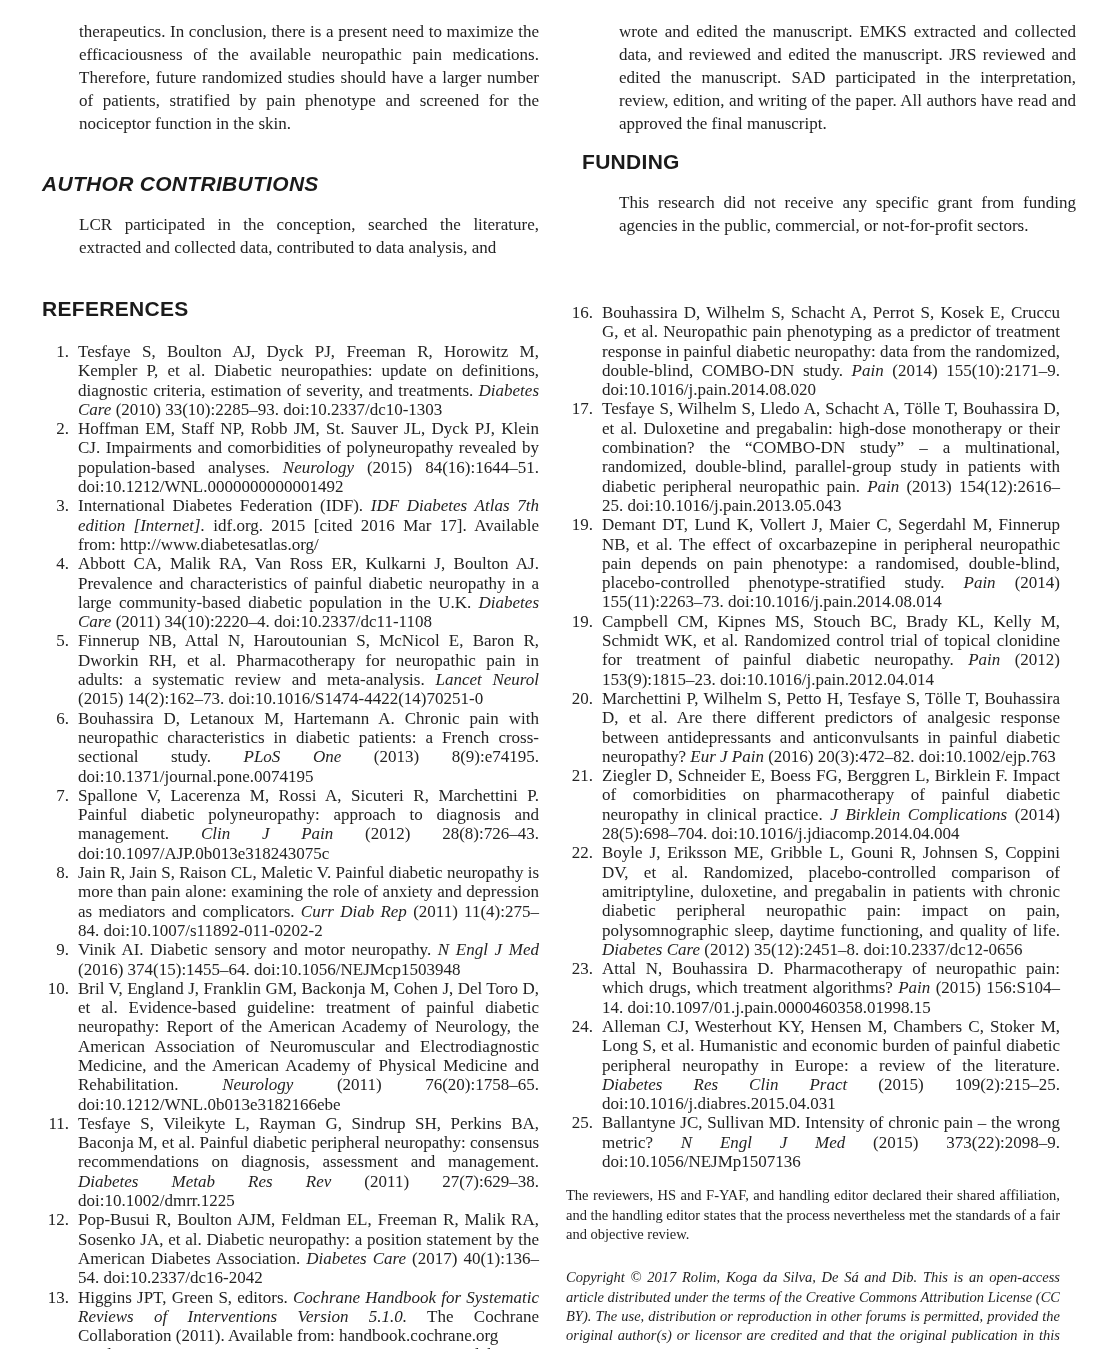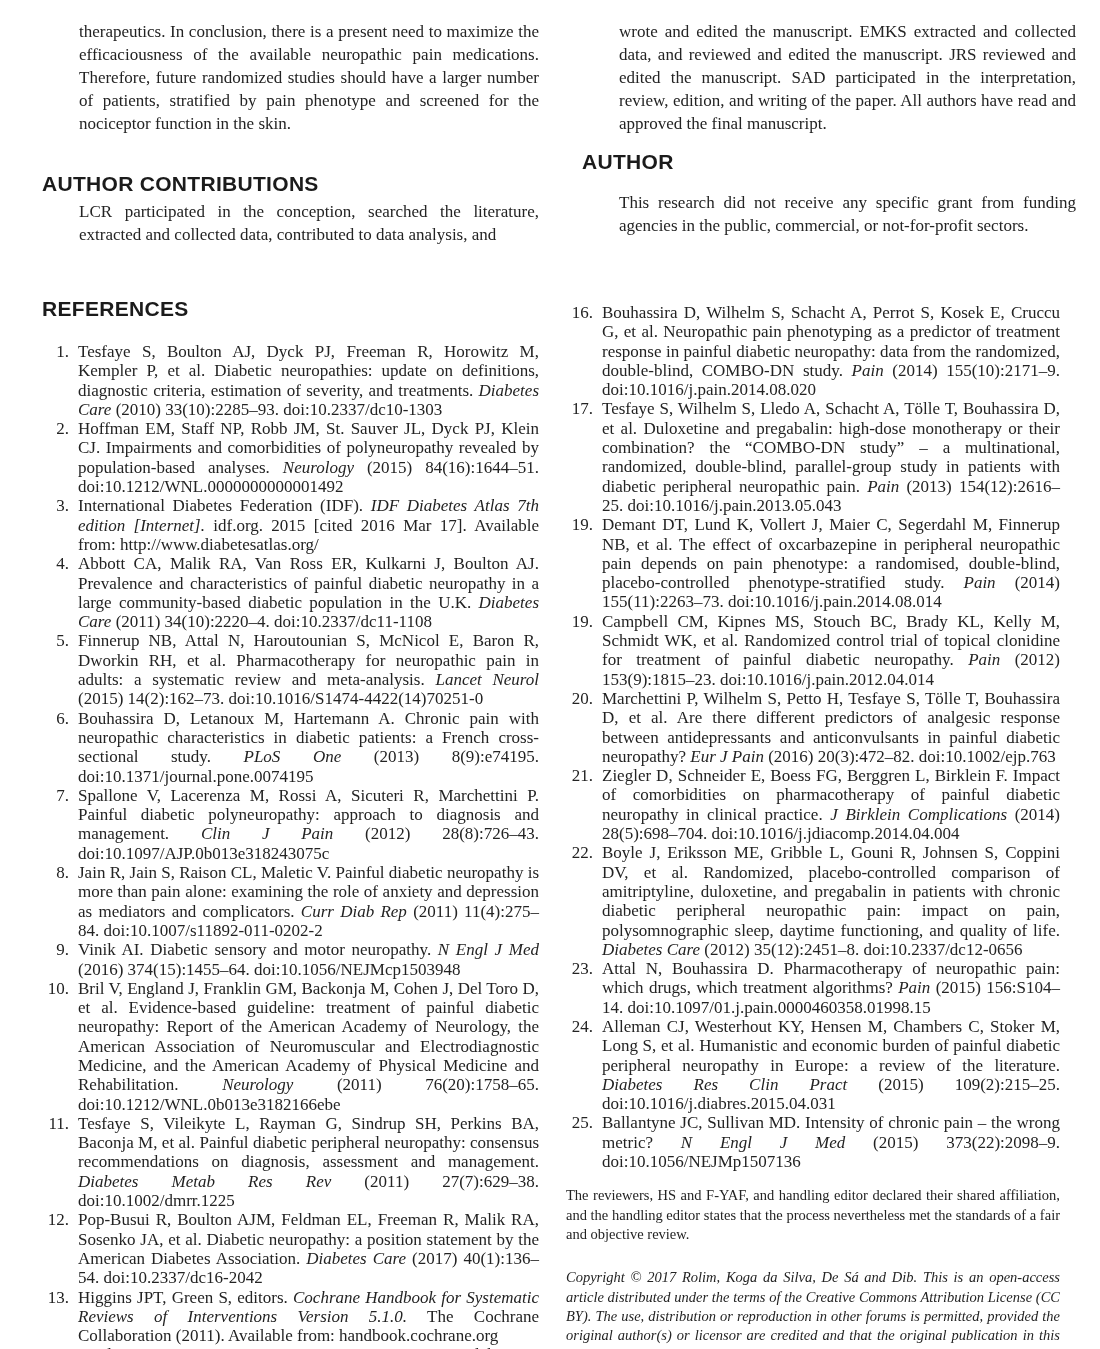--- a/index.html
+++ b/index.html
@@ -16,21 +16,21 @@
   .body-text {
     font-size:17px; line-height:23px; text-align:justify;
     color:#232323;
     margin-left:37px;
   }
   .section-heading {
     font-family:"Liberation Sans", sans-serif;
     font-weight:700; font-size:21px; letter-spacing:0.3px;
     color:#1b1b1b;
   }
-  .top-left  .section-heading { margin-top:37px; margin-bottom:4px; }
+  .top-left  .section-heading { margin-top:37px; margin-bottom:17px;font-style:italic; }
   .top-right .section-heading { margin-top:15px; margin-bottom:17px; }
   .refs-heading { position:absolute; left:42px; top:297px; }
   .refs-left  { position:absolute; left:42px;  top:342px; width:497px; }
   .col-right-flow { position:absolute; left:566px; top:303px; width:494px; }
   .ref-item {
     display:flex; font-size:17px; line-height:19.3px; color:#232323;
   }
   .ref-num  { flex:0 0 36px; text-align:right; padding-right:9px; }
   .ref-text { flex:1; text-align:justify; }
   .it { font-style:italic; }
@@ -48,21 +48,21 @@
 <div>
 
   <section class="block top-left">
     <p class="body-text">therapeutics. In conclusion, there is a present need to maximize the efficaciousness of the available neuropathic pain medications. Therefore, future randomized studies should have a larger number of patients, stratified by pain phenotype and screened for the nociceptor function in the skin.</p>
     <h2 class="section-heading">AUTHOR CONTRIBUTIONS</h2>
     <p class="body-text">LCR participated in the conception, searched the literature, extracted and collected data, contributed to data analysis, and</p>
   </section>
 
   <section class="block top-right">
     <p class="body-text">wrote and edited the manuscript. EMKS extracted and collected data, and reviewed and edited the manuscript. JRS reviewed and edited the manuscript. SAD participated in the interpretation, review, edition, and writing of the paper. All authors have read and approved the final manuscript.</p>
-    <h2 class="section-heading">AUTHOR</h2>
+    <h2 class="section-heading">FUNDING</h2>
     <p class="body-text">This research did not receive any specific grant from funding agencies in the public, commercial, or not-for-profit sectors.</p>
   </section>
 
   <h2 class="section-heading refs-heading">REFERENCES</h2>
 
   <section class="refs-left" id="refs-left">
       <div class="ref-item">
         <span class="ref-num">1.</span>
         <span class="ref-text"><span>Tesfaye S, Boulton AJ, Dyck PJ, Freeman R, Horowitz M, Kempler P, et al. Diabetic neuropathies: update on definitions, diagnostic criteria, estimation of severity, and treatments. </span><span class="it">Diabetes Care</span><span> (2010) 33(10):2285–93. doi:10.2337/dc10-1303</span></span>
       </div>

